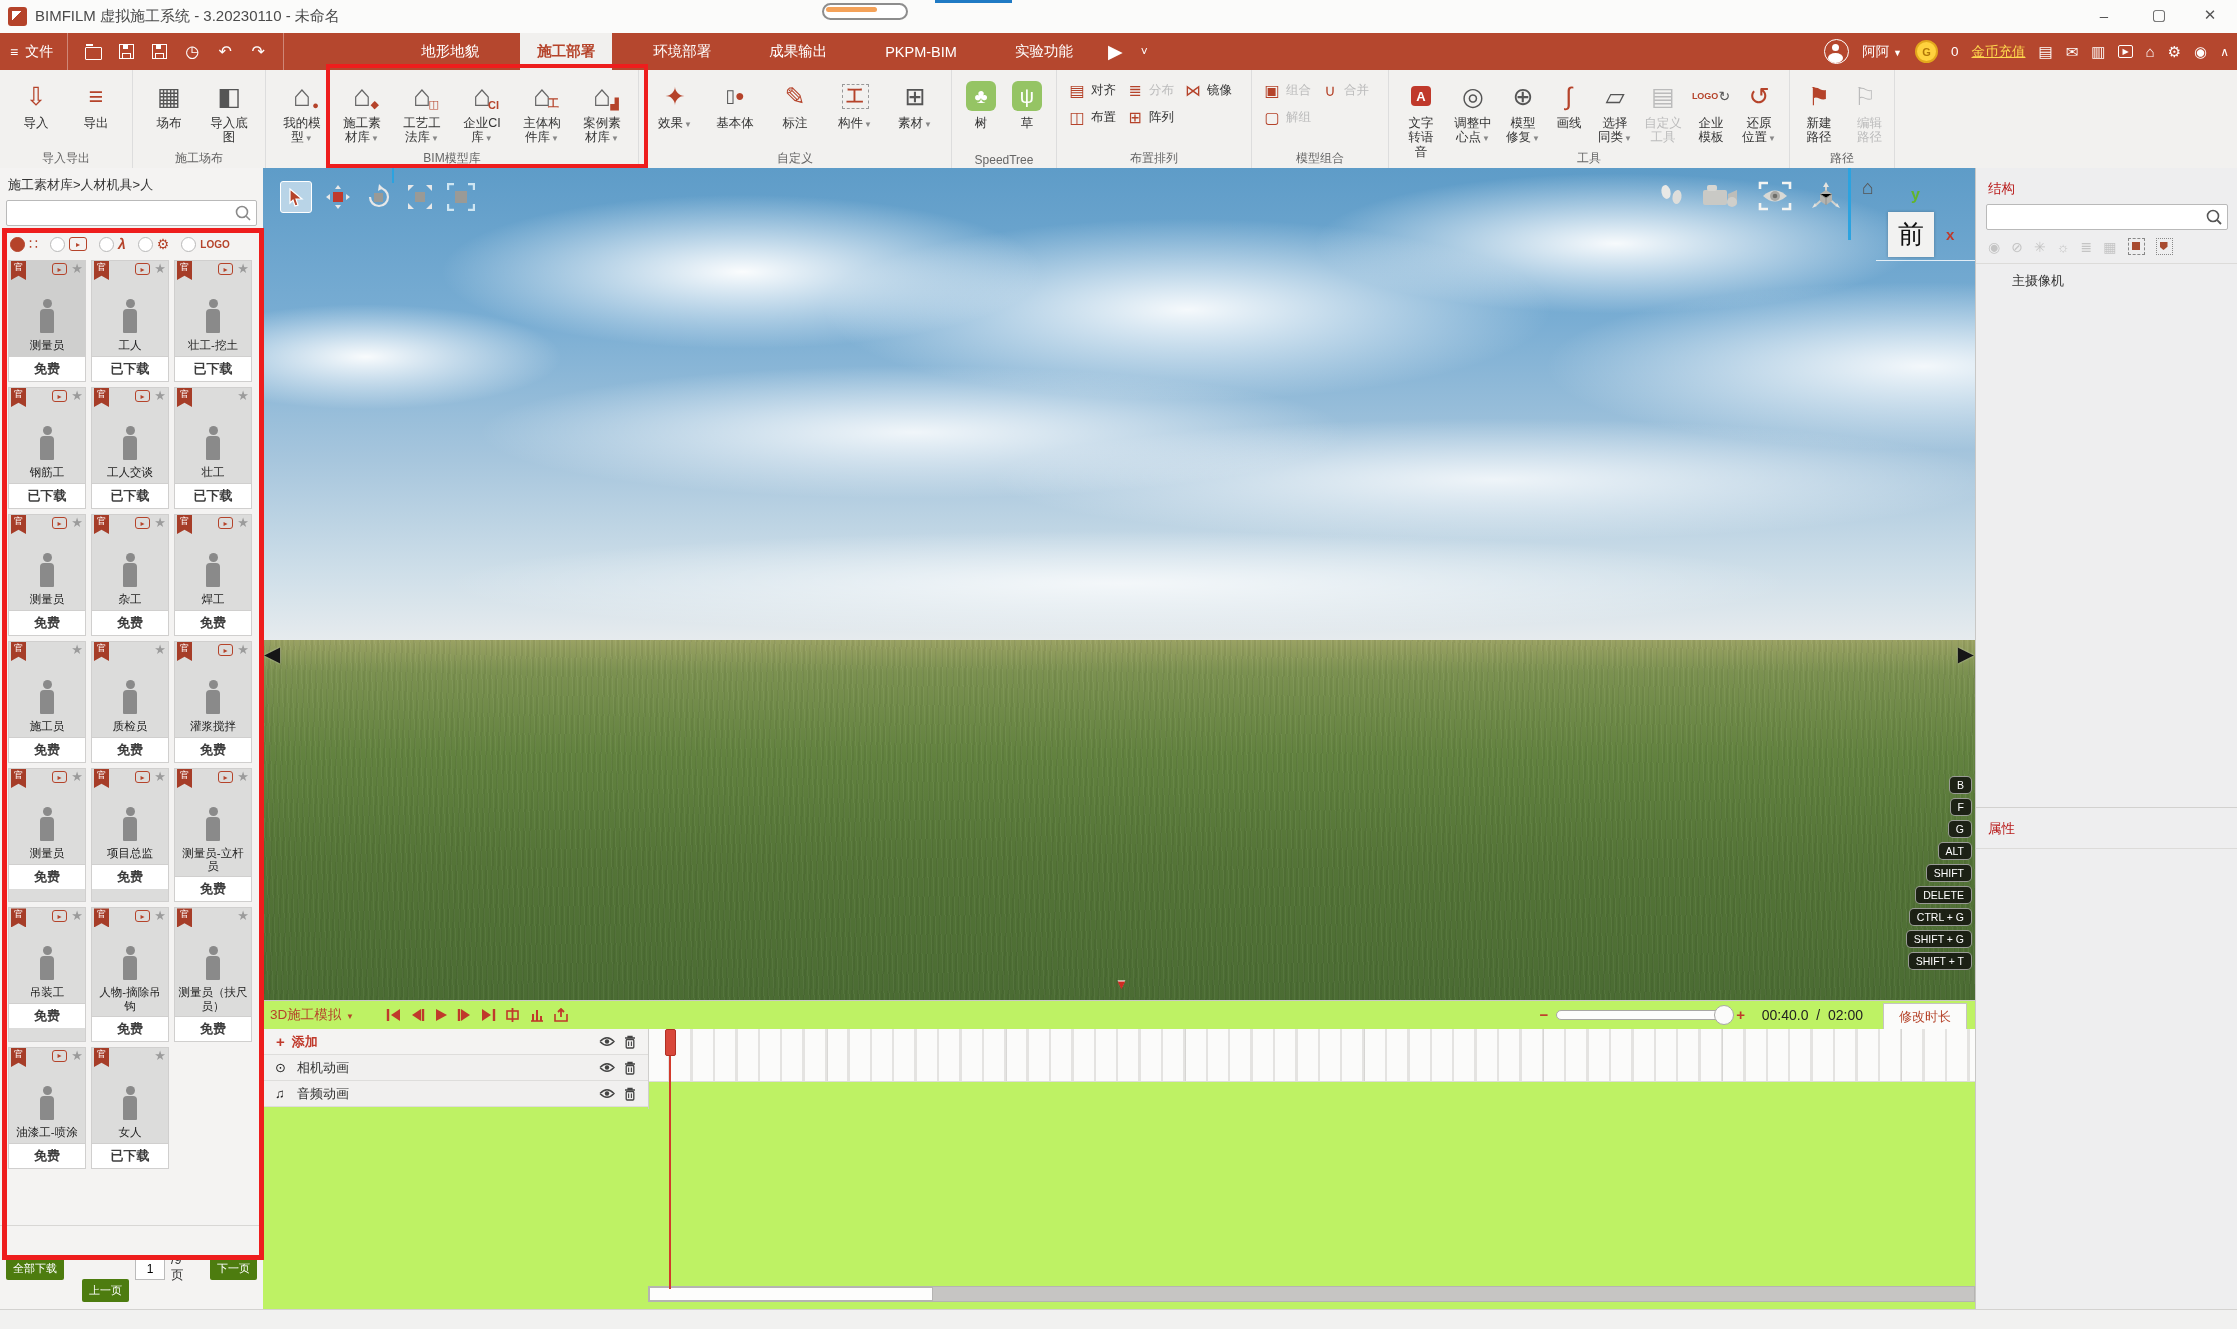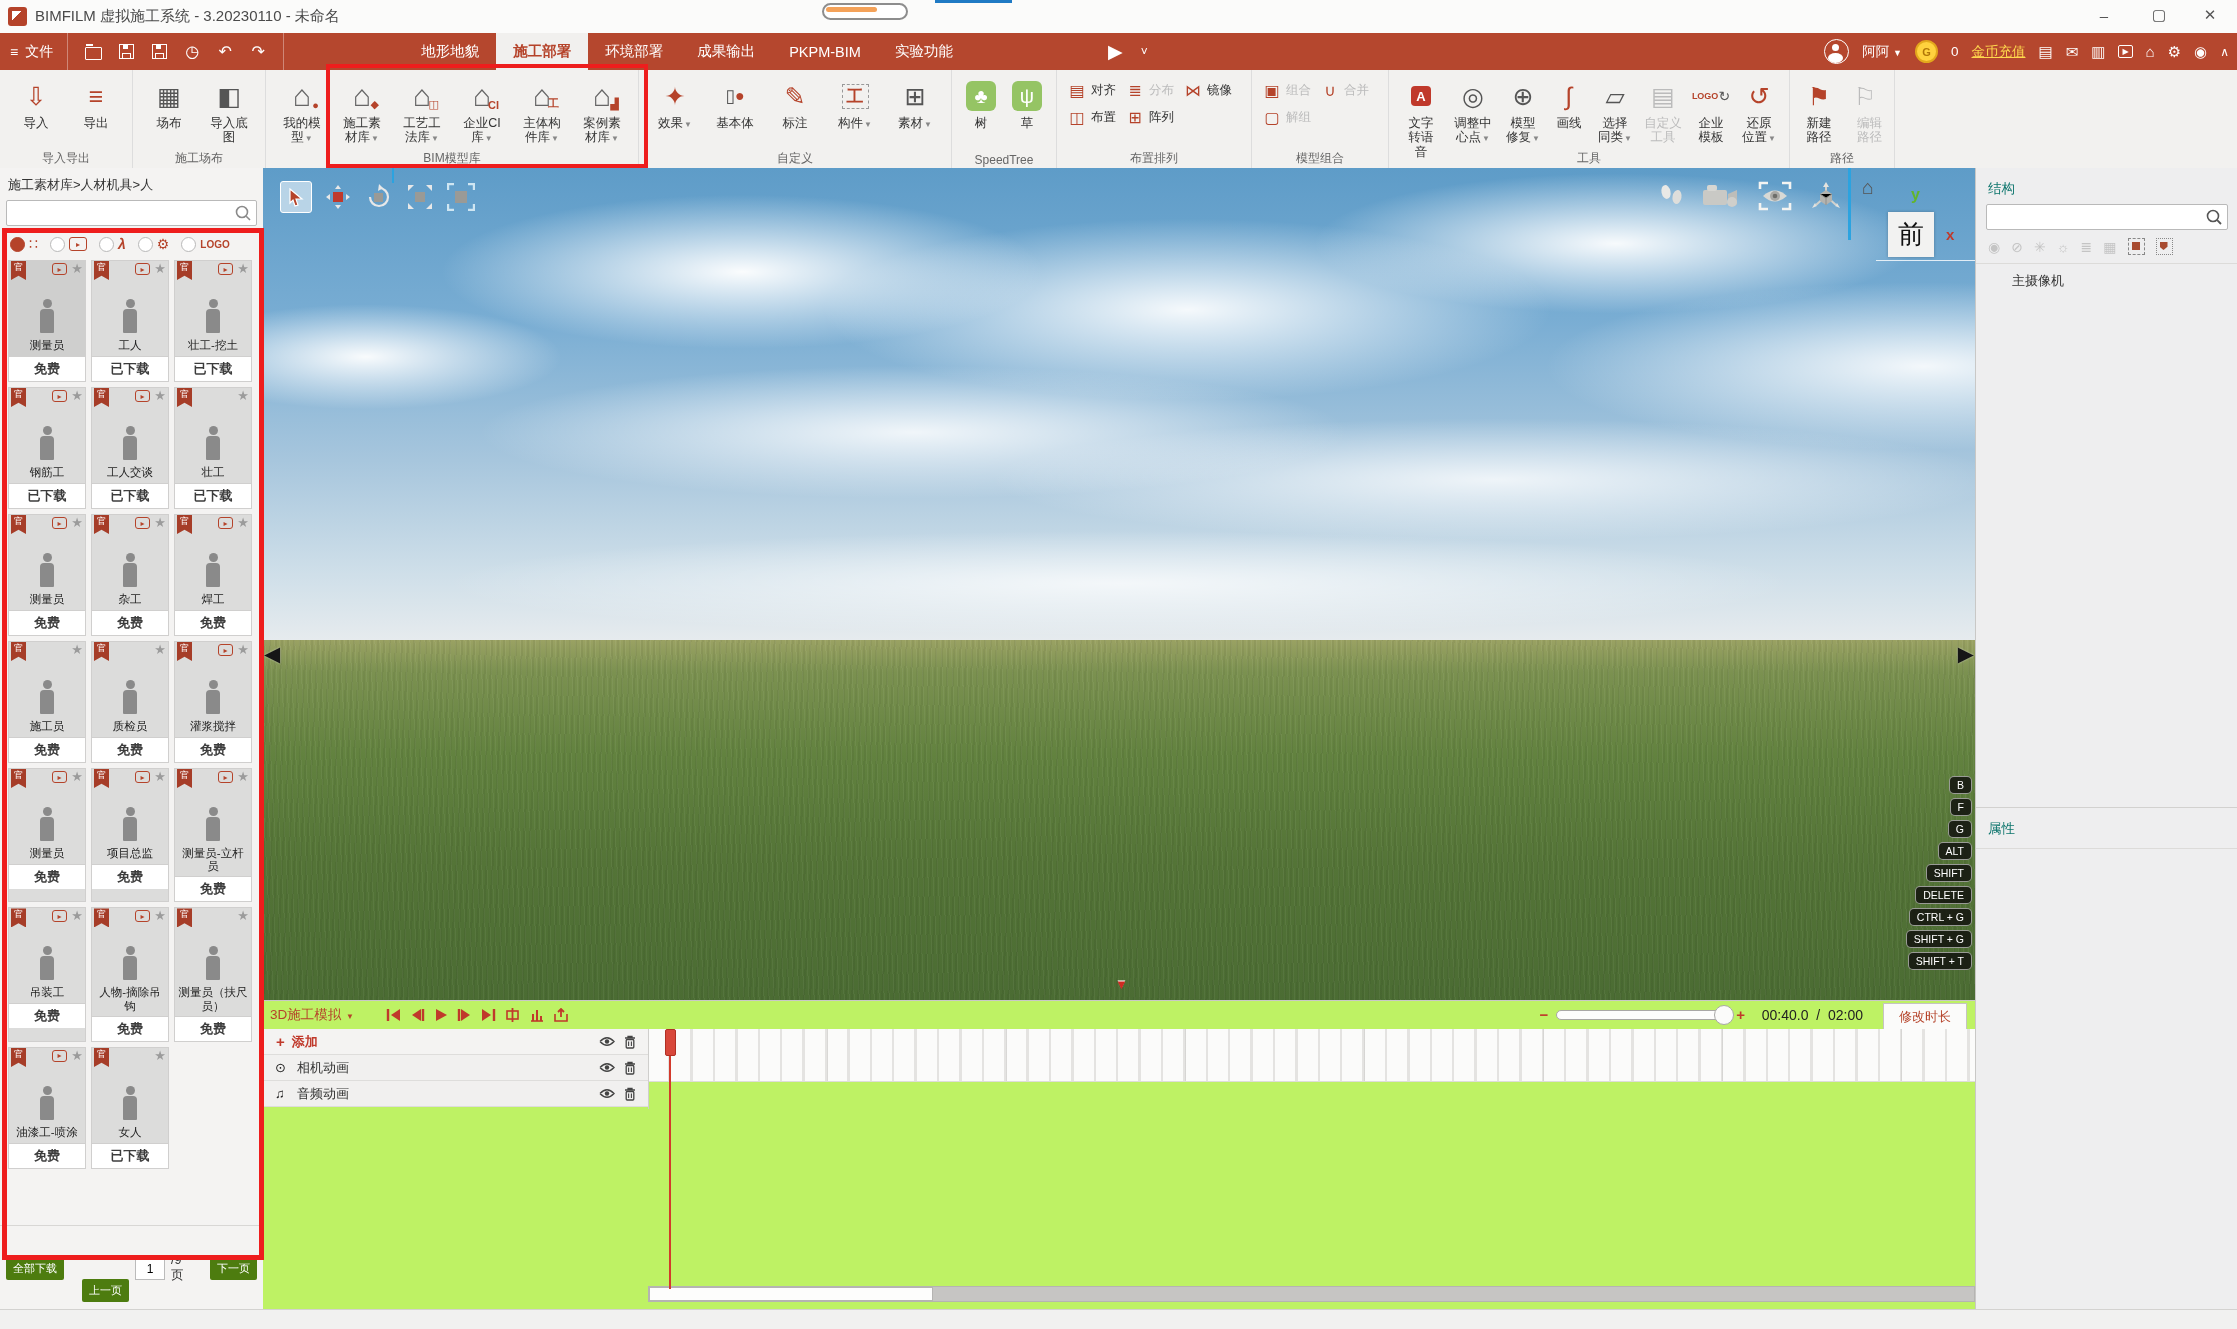--- a/index.html
+++ b/index.html
@@ -18,21 +18,21 @@
   
   #menubar{position:absolute;top:33px;left:0;right:0;height:37px;background:#b5472e;display:flex;align-items:stretch;color:#fff;}
   .mb-file{display:flex;align-items:center;gap:7px;padding:0 14px 0 10px;font-size:14px;border-right:1px solid rgba(255,255,255,.35);cursor:pointer;}
   .mb-icons{display:flex;align-items:center;gap:15px;padding:0 16px;border-right:1px solid rgba(255,255,255,.35);}
   .mb-ic{width:18px;height:18px;display:flex;align-items:center;justify-content:center;font-size:16px;color:#fff;cursor:pointer;}
   .fold{width:15px;height:11px;border:1.5px solid #fff;border-radius:1px;position:relative;margin-top:3px;}
   .fold:before{content:"";position:absolute;top:-4px;left:0;width:7px;height:2px;background:#fff;}
   .flop{width:13px;height:13px;border:1.5px solid #fff;position:relative;}
   .flop:before{content:"";position:absolute;left:3px;top:0;width:5px;height:4px;background:#fff;}
   .flop:after{content:"";position:absolute;left:2px;bottom:0;width:7px;height:4px;border:1.5px solid #fff;border-bottom:none;}
-  #tabs{display:flex;margin-left:120px;}
+  #tabs{display:flex;margin-left:120px;gap:24px;}
   .tab{display:flex;align-items:center;padding:0 17px;font-size:14.5px;cursor:pointer;white-space:nowrap;}
   .tab.active{background:#f1f0ee;color:#b5432a;font-weight:bold;}
   #mb-play{position:absolute;left:1108px;top:0;height:37px;display:flex;align-items:center;gap:18px;}
   #mb-play .ply{color:#fff;font-size:19px;cursor:pointer;}
   #mb-play .drp{color:#fff;font-size:12px;cursor:pointer;}
   #mb-right{position:absolute;right:8px;top:0;height:37px;display:flex;align-items:center;gap:13px;}
   .avatar{width:23px;height:23px;border-radius:50%;border:1.7px solid #fff;position:relative;overflow:hidden;cursor:pointer;}
   .avatar:before{content:"";position:absolute;left:7px;top:4px;width:7px;height:7px;border-radius:50%;background:#fff;}
   .avatar:after{content:"";position:absolute;left:3px;top:13px;width:15px;height:10px;border-radius:50%;background:#fff;}
   .uname{font-size:13.5px;cursor:pointer;white-space:nowrap;}
@@ -117,21 +117,21 @@
   #gizmo-x{position:absolute;left:1683px;top:58px;color:#c0392b;font-weight:bold;font-size:15px;}
   #gizmo-hr{position:absolute;left:1613px;top:92px;width:99px;height:1px;background:rgba(255,255,255,.8);}
   .edgearrow{position:absolute;font-size:21px;color:#161616;text-shadow:0 0 2px rgba(255,255,255,.6);}
   #edge-l{left:1px;top:474px;}
   #edge-r{right:1px;top:474px;}
   #bottom-marker{position:absolute;left:852px;bottom:8px;color:#cf2b23;font-size:13px;text-shadow:0 -1px 0 #fff;}
   #shortcuts{position:absolute;right:3px;top:608px;display:flex;flex-direction:column;align-items:flex-end;gap:4px;}
   .kbd{background:rgba(20,22,16,.88);border:1px solid rgba(255,255,255,.55);color:#fff;font-size:10.5px;border-radius:5px;padding:2px 7px;white-space:nowrap;}
   
   #rightpanel{position:absolute;left:1975px;top:168px;width:262px;bottom:19px;background:#eeeeef;border-left:1px solid #c9c8c6;}
-  .rp-title{padding:12px 12px 6px;font-size:13.5px;color:#0f766e;}
+  .rp-title{padding:12px 12px 6px;font-size:13.5px;color:#b91c1c;}
   #rp-iconrow{display:flex;align-items:center;gap:11px;padding:8px 12px 4px;}
   .rpic{font-size:14px;color:#c4c4c4;}
   .mq{width:15px;height:15px;border:1px dashed #888;position:relative;}
   .mq i{position:absolute;left:3px;top:3px;width:8px;height:8px;background:#a84b31;}
   #rp-camera{padding:8px 12px 8px 36px;font-size:13px;color:#333;cursor:pointer;}
   #rp-props{position:absolute;left:0;right:0;top:607px;border-top:1px solid #d2d1cf;margin-top:32px;}
   #rp-props .rp-title{border-bottom:1px solid #dcdbd9;padding-bottom:10px;}
   
   #timeline{position:absolute;left:263px;top:1000px;width:1712px;bottom:19px;background:#bef264;border-top:1px solid #c9c8c6;}
   #tl-controls{height:28px;display:flex;align-items:center;}

